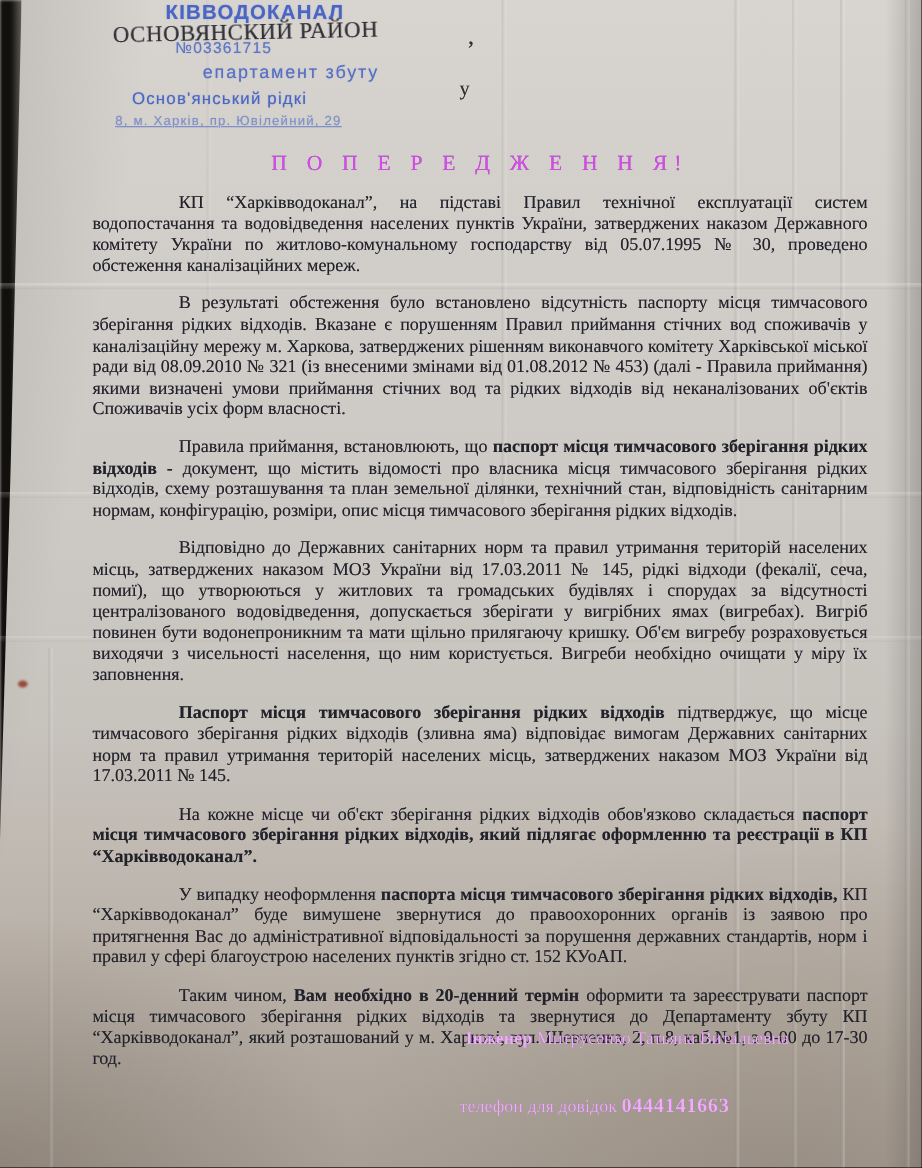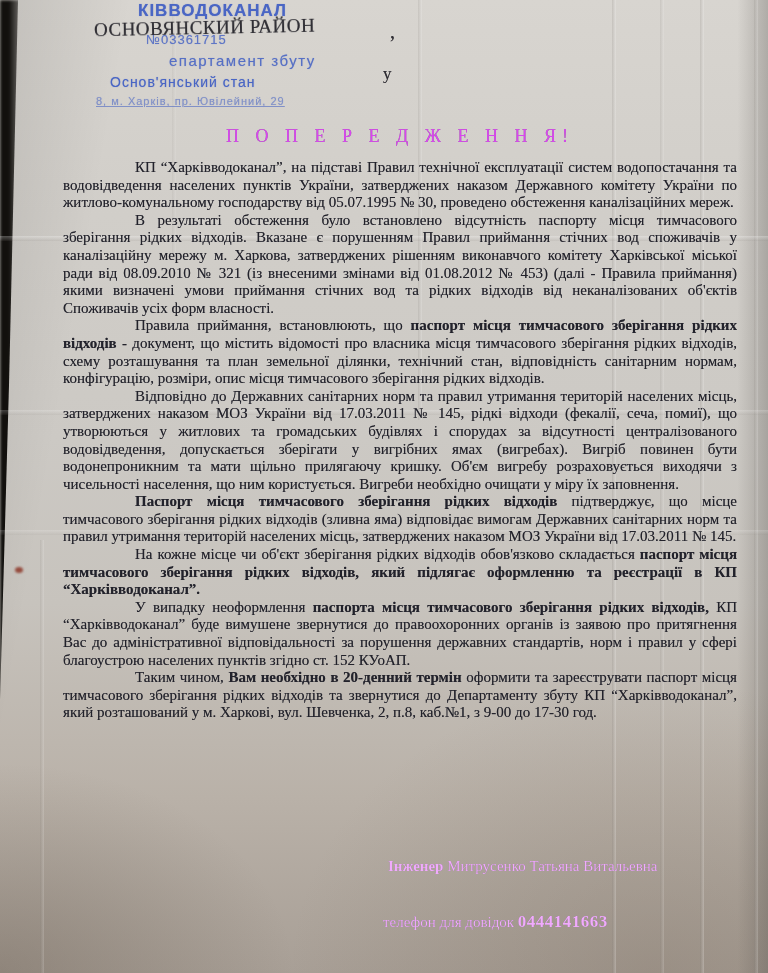--- a/index.html
+++ b/index.html
@@ -33,21 +33,21 @@
   
   #doc{
     position:absolute;left:63px;top:126px;width:674px;
     color:#22222b;text-shadow:0 0 .4px rgba(34,34,43,.5);
   }
   #doc h1{
     margin:0 0 12px 0;text-align:center;font-size:18px;font-weight:500;
     letter-spacing:6px;color:#d946ef;
   }
   .para{
-    margin:0;font-size:15px;line-height:17.6px;text-align:justify;
+    margin:14px;font-size:15px;line-height:17.6px;text-align:justify;
     text-indent:72px;
   }
   .para b{font-weight:bold;}
   .sig,.phone{position:absolute;white-space:nowrap;color:#f0abfc;text-shadow:0 0 .4px rgba(42,42,51,.5);}
   .sig{left:388px;top:858px;font-size:15px;}
   .phone{left:383px;top:912px;font-size:15px;}
   .phone b{font-size:17px;letter-spacing:.5px;}
 </style>
 </head>
 <body>
@@ -65,21 +65,21 @@
   <div class="crease-v" style="left:172px;top:0;height:260px;opacity:.4"></div>
   <div class="crease-h" style="top:236px;opacity:.8"></div>
   <div class="crease-h" style="top:410px;opacity:.6"></div>
   <div class="crease-h" style="top:530px;opacity:.5"></div>
   <div class="red-spot" style="left:15px;top:567px;"></div>
 
   <div class="stamp blue" style="left:138px;top:1px;font-size:17px;font-weight:bold;letter-spacing:1px;">КІВВОДОКАНАЛ</div>
   <div class="stamp dark" style="left:94px;top:17px;font-size:19px;letter-spacing:.5px;transform:rotate(-1.2deg);">ОСНОВЯНСКИЙ РАЙОН</div>
   <div class="stamp blue" style="left:146px;top:32px;font-size:13px;letter-spacing:1px;opacity:.85;">№03361715</div>
   <div class="stamp blue" style="left:128px;top:52px;font-size:15px;letter-spacing:1.5px;opacity:.9;margin-left:41px;">епартамент збуту</div>
-  <div class="stamp blue" style="left:110px;top:74px;font-size:14px;letter-spacing:1px;">Основ'янський стан</div>
+  <div class="stamp blue" style="left:110px;top:74px;font-size:14px;letter-spacing:1px;">Основ'янський рідкі</div>
   <div class="stamp blue" style="left:96px;top:95px;font-size:11px;letter-spacing:1px;opacity:.6;text-decoration:underline;">8, м. Харків, пр. Ювілейний, 29</div>
   <div class="stamp dark" style="left:390px;top:20px;font-size:20px;">,</div>
   <div class="stamp dark" style="left:383px;top:64px;font-size:17px;">у</div>
 
   <div id="doc">
     <h1>П О П Е Р Е Д Ж Е Н Н Я!</h1>
     <div>
         <p class="para"><span>КП “Харківводоканал”, на підставі Правил технічної експлуатації систем водопостачання та водовідведення населених пунктів України, затверджених наказом Державного комітету України по житлово-комунальному господарству від 05.07.1995 № 30, проведено обстеження каналізаційних мереж.</span></p>
         <p class="para"><span>В результаті обстеження було встановлено відсутність паспорту місця тимчасового зберігання рідких відходів. Вказане є порушенням Правил приймання стічних вод споживачів у каналізаційну мережу м. Харкова, затверджених рішенням виконавчого комітету Харківської міської ради від 08.09.2010 № 321 (із внесеними змінами від 01.08.2012 № 453) (далі - Правила приймання) якими визначені умови приймання стічних вод та рідких відходів від неканалізованих об'єктів Споживачів усіх форм власності.</span></p>
         <p class="para"><span>Правила приймання, встановлюють, що </span><b>паспорт місця тимчасового зберігання рідких відходів - </b><span>документ, що містить відомості про власника місця тимчасового зберігання рідких відходів, схему розташування та план земельної ділянки, технічний стан, відповідність санітарним нормам, конфігурацію, розміри, опис місця тимчасового зберігання рідких відходів.</span></p>

